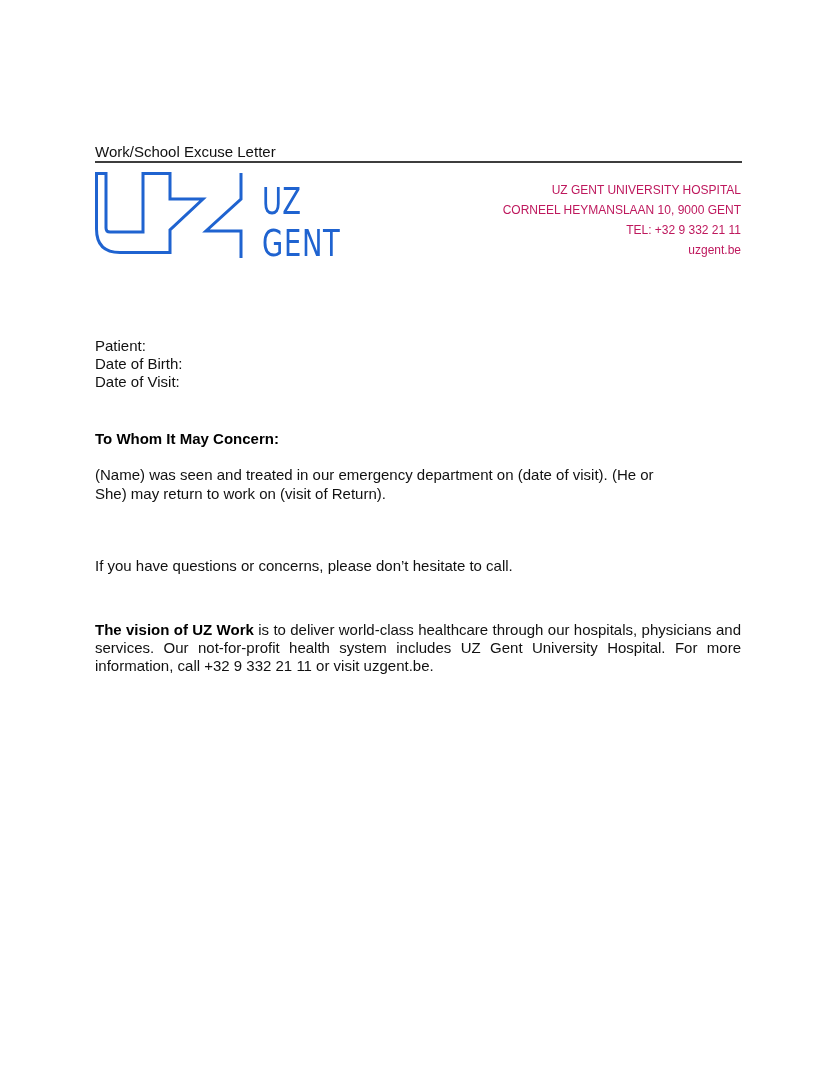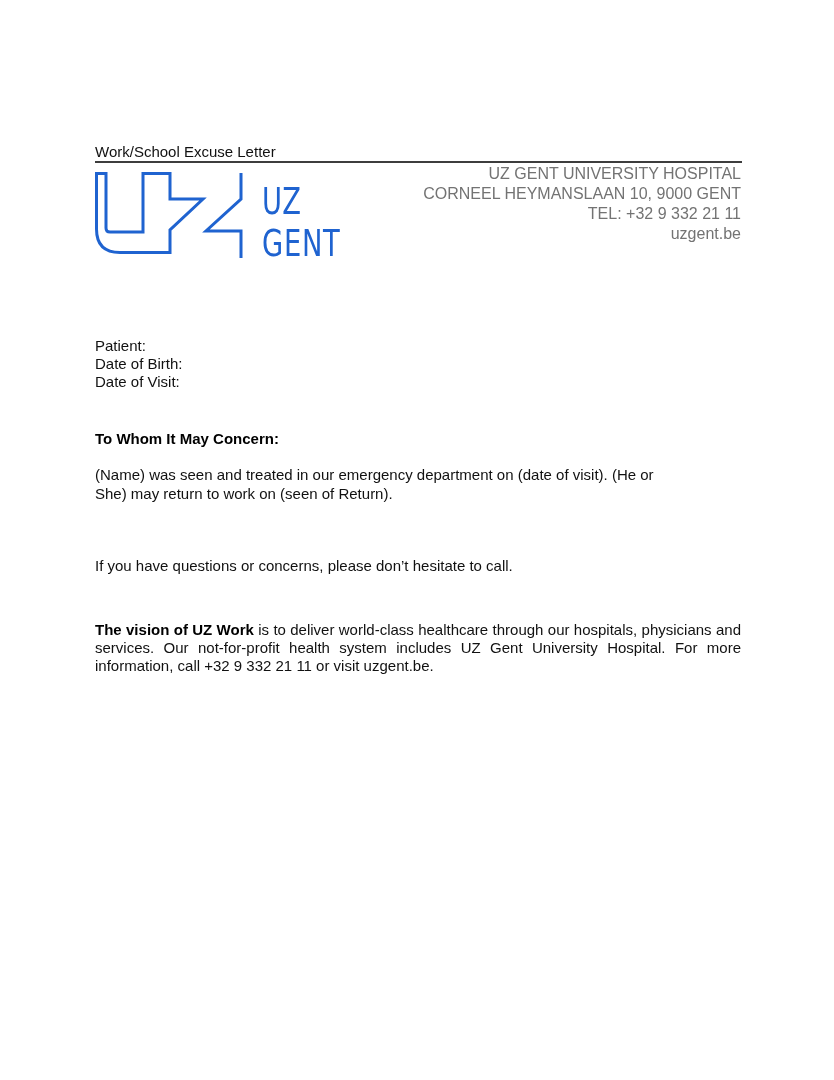--- a/index.html
+++ b/index.html
@@ -30,24 +30,24 @@
       color: #1f63d0;
       font-family: "DejaVu Sans", sans-serif;
       font-weight: normal;
       font-size: 38px; line-height: 42px;
       transform: scaleX(0.72);
       transform-origin: left top;
       letter-spacing: 1px;
     }
     .logo-text div { height: 42px; }
     .address {
-      position: absolute; right: 93px; top: 164px;
+      position: absolute; right: 93px; top: 180px;
       text-align: right;
-      font-size: 16px; line-height: 20px;
-      color: #737373;
+      font-size: 12px; line-height: 20px;
+      color: #be185d;
     }
     .patient-fields {
       position: absolute; left: 95px; top: 337px;
       font-size: 15px; line-height: 18px;
       color: #111;
     }
     .salutation {
       position: absolute; left: 95px; top: 430px;
       font-size: 15px; line-height: 18px; font-weight: bold;
     }
@@ -99,18 +99,18 @@
 <div class="patient-fields">
   <div>Patient:</div>
   <div>Date of Birth:</div>
   <div>Date of Visit:</div>
 </div>
 
 <div class="salutation">To Whom It May Concern:</div>
 
 <div class="body-para">
   <div>(Name) was seen and treated in our emergency department on (date of visit). (He or</div>
-  <div>She) may return to work on (seen of Return).</div>
+  <div>She) may return to work on (visit of Return).</div>
 </div>
 
 <div class="closing">If you have questions or concerns, please don’t hesitate to call.</div>
 
 <div class="vision"><b>The vision of UZ Work</b><span> is to deliver world-class healthcare through our hospitals, physicians and services. Our not-for-profit health system includes UZ Gent University Hospital. For more information, call +32 9 332 21 11 or visit uzgent.be.</span></div>
 
 </body></html>

